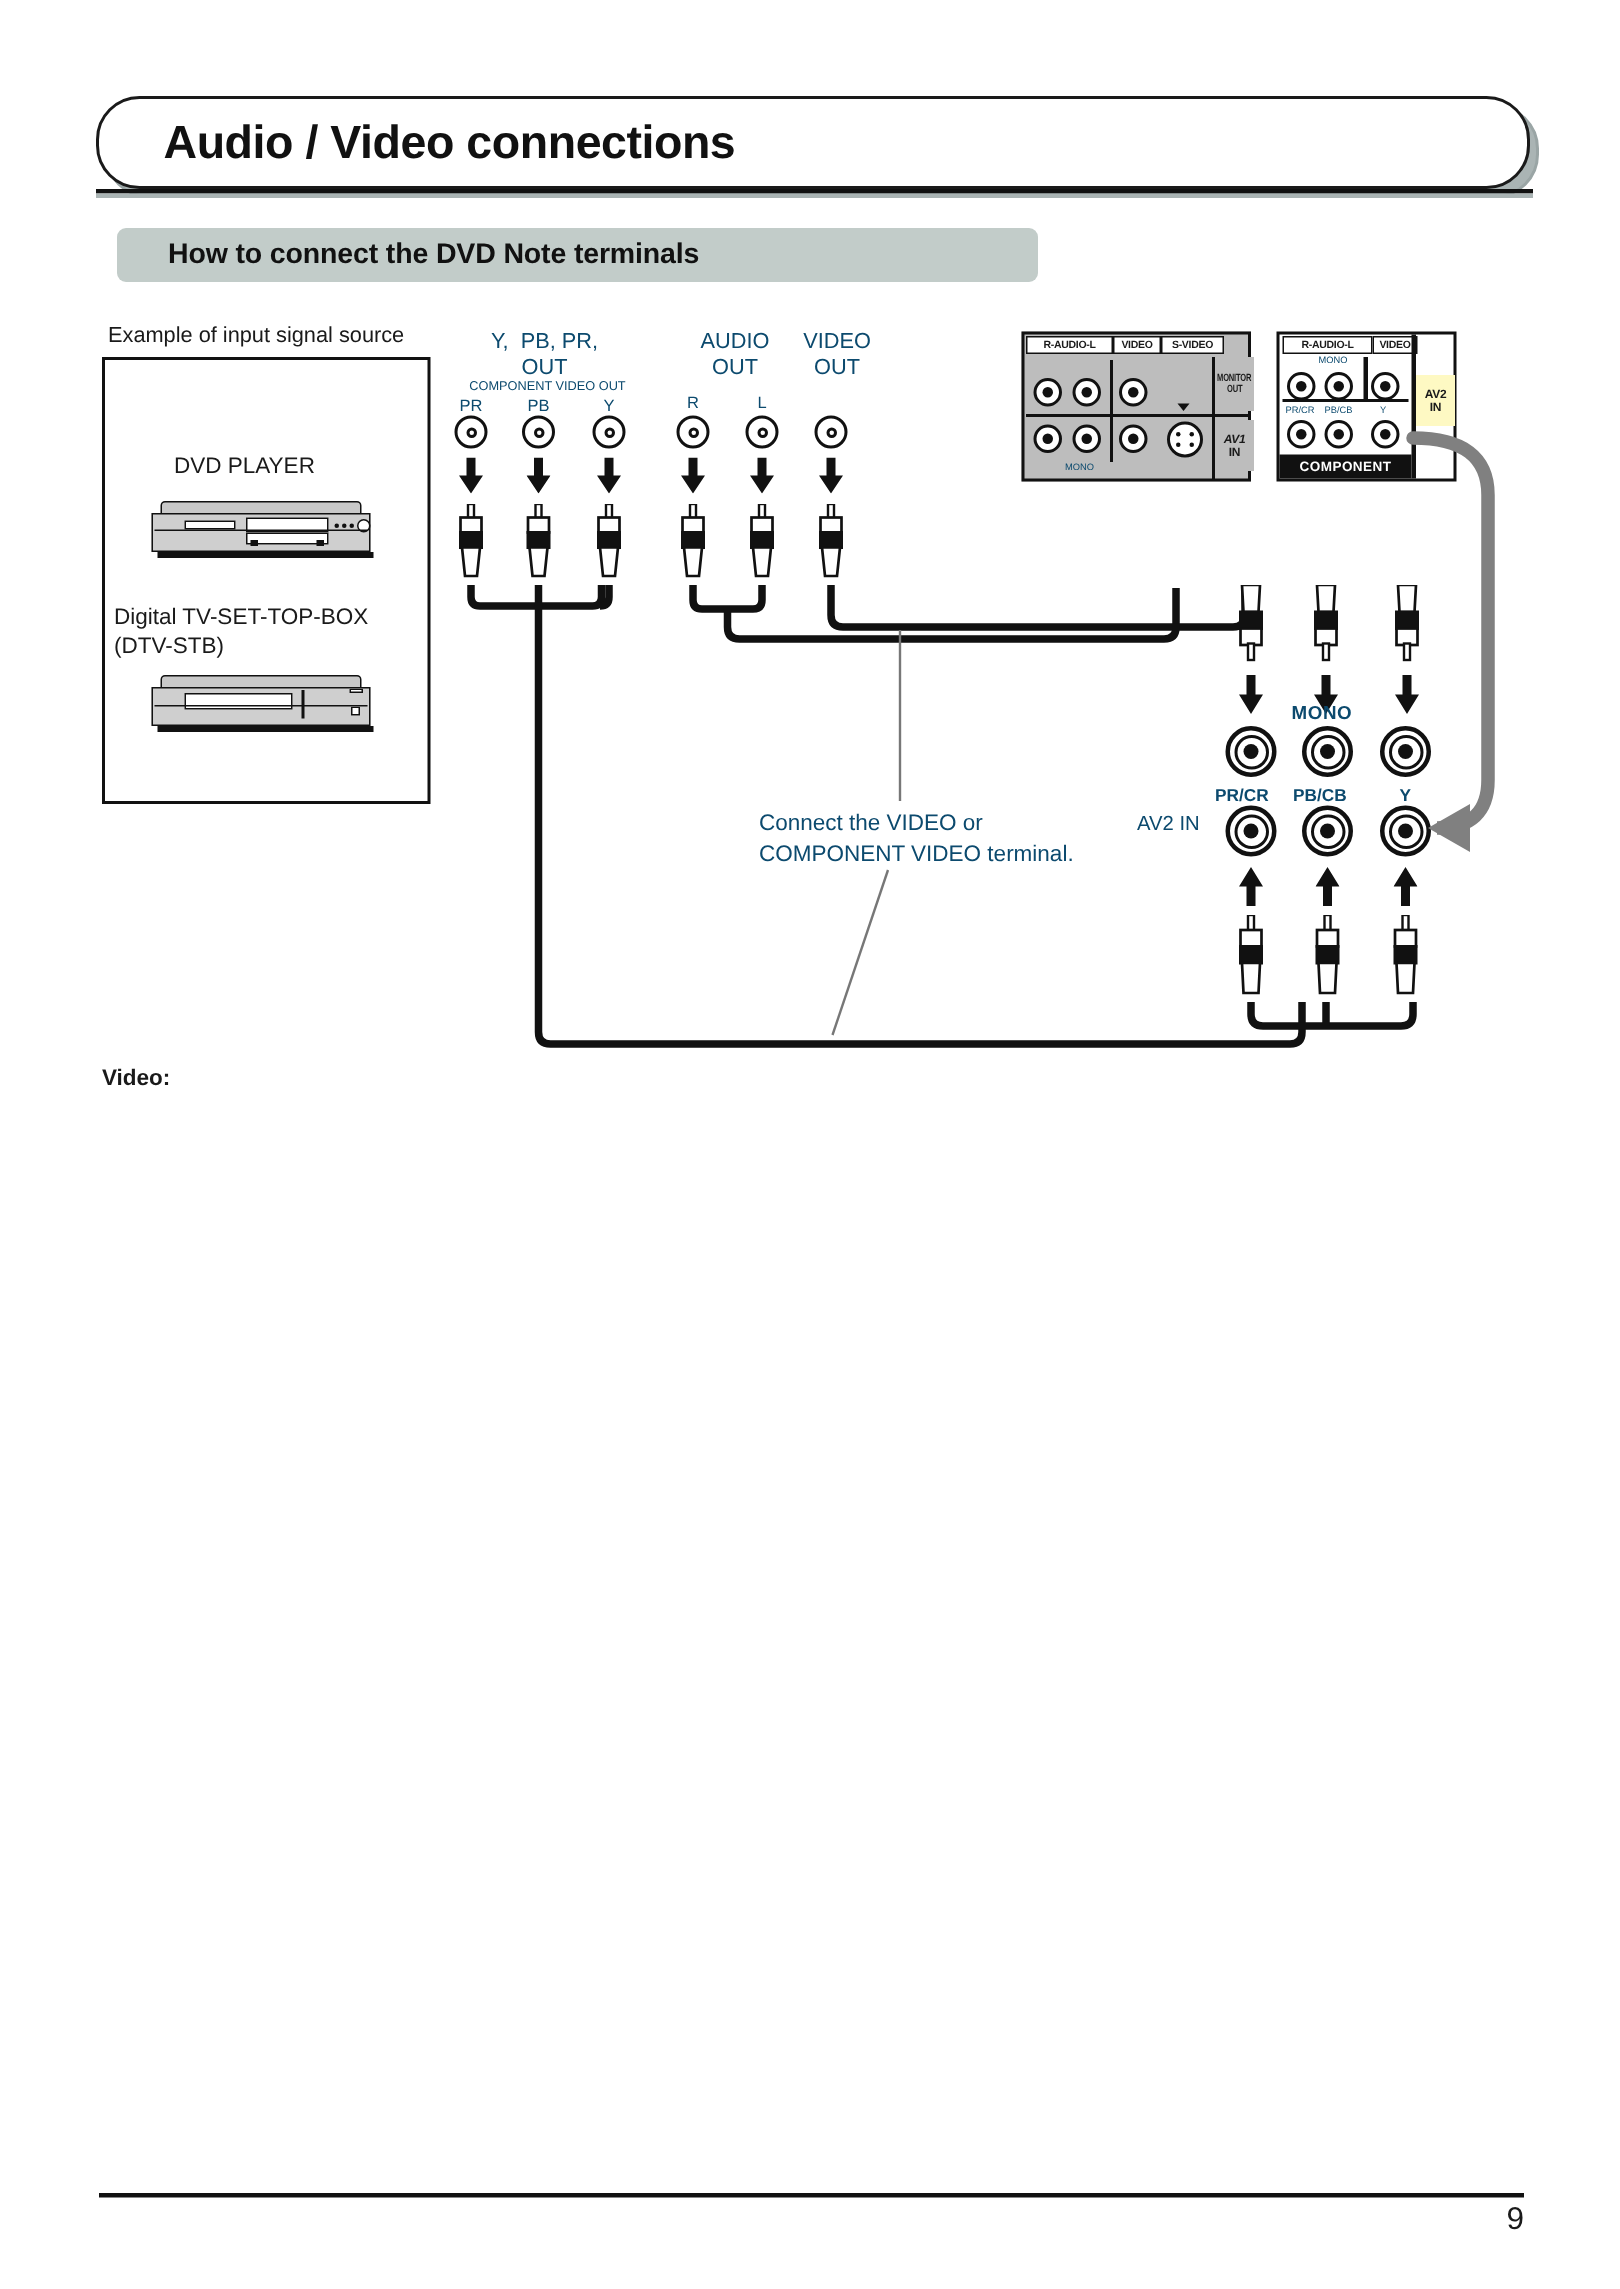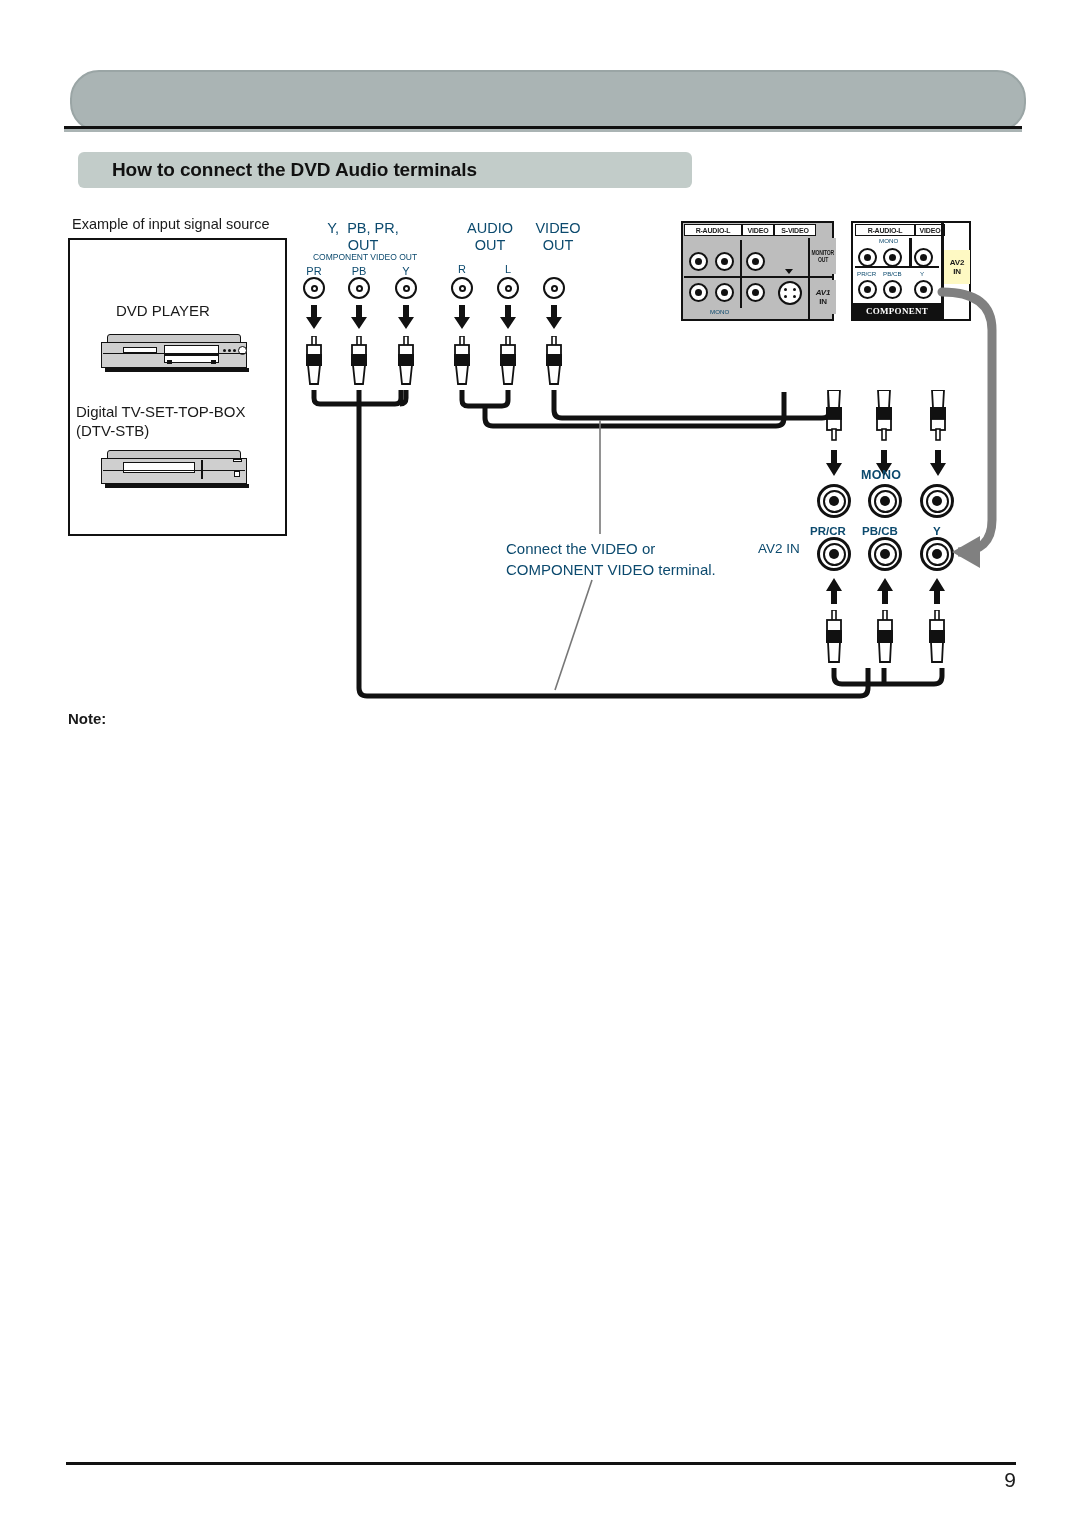--- a/index.html
+++ b/index.html
@@ -109,25 +109,28 @@
   
   .foot-rule{position:absolute;left:66px;top:1462px;width:950px;height:2.5px;background:#111;}
   .page-no{position:absolute;right:64px;top:1468px;font-size:21px;}
 </style>
 </head>
 <body>
 
 <div class="page">
 
   <div class="title-shadow"></div>
+  <div class="title-bar">
+    <div class="title-text">Audio / Video connections</div>
+  </div>
   <div class="title-rule"></div>
   <div class="title-rule2"></div>
 
   <div class="subhead">
-    <span>How to connect the DVD Audio terminals</span>
+    <span>How to connect the DVD Note terminals</span>
   </div>
 
   <div class="src-label">Example of input signal source</div>
   <div class="src-box"></div>
 
   <div class="dev-title" style="left:116px;top:302px;">DVD PLAYER</div>
 
   <div class="dev" style="left:101px;top:334px;width:152px;height:40px;">
     <div class="top"></div>
     <div class="body"></div>
@@ -322,21 +325,21 @@
   <div class="t xxs" style="left:883px;top:270px;">PB/CB</div>
   <div class="t xxs" style="left:920px;top:270px;">Y</div>
 
   <div class="jack-p" style="left:858px;top:280px;"></div>
   <div class="jack-p" style="left:883px;top:280px;"></div>
   <div class="jack-p" style="left:914px;top:280px;"></div>
 
   <div class="pdiv" style="left:855px;top:266px;width:84px;height:2px;"></div>
   <div class="pdiv" style="left:909px;top:238px;width:2.5px;height:28px;"></div>
 
-  <div class="blk" style="left:853px;top:303px;width:88px;height:16px;font-family:Liberation Serif, serif;">
+  <div class="blk" style="left:853px;top:303px;width:88px;height:16px;">
     <span>COMPONENT</span>
   </div>
   <div class="pdiv" style="left:941px;top:223px;width:2.5px;height:96px;"></div>
   <div class="ltag" style="left:944px;top:250px;width:26px;height:34px;flex-direction:column;background:#fef9c3;border:none;">
     <span style="font-size:8px;">AV2</span>
     <span style="font-size:8px;">IN</span>
   </div>
 
   <svg class="cabsvg" width="1080" height="1526">
 
@@ -466,18 +469,18 @@
   </div>
 
   <svg class="cabsvg" width="1080" height="1526">
     <path d="M942,292 Q992,292 992,330 L992,520 Q992,552 958,552 L968,552" fill="none" stroke="#808080" stroke-width="9" stroke-linecap="round"></path>
     <path d="M980,536 L952,552 L980,568 z" fill="#808080"></path>
   </svg>
 
   <div class="t" style="left:506px;top:539px;font-size:15px;">Connect the VIDEO or</div>
   <div class="t" style="left:506px;top:560px;font-size:15px;">COMPONENT VIDEO terminal.</div>
 
-  <div class="note-label">Note:</div>
+  <div class="note-label">Video:</div>
 
   <div class="foot-rule"></div>
   <div class="page-no">9</div>
 
 </div>
 
 </body></html>

